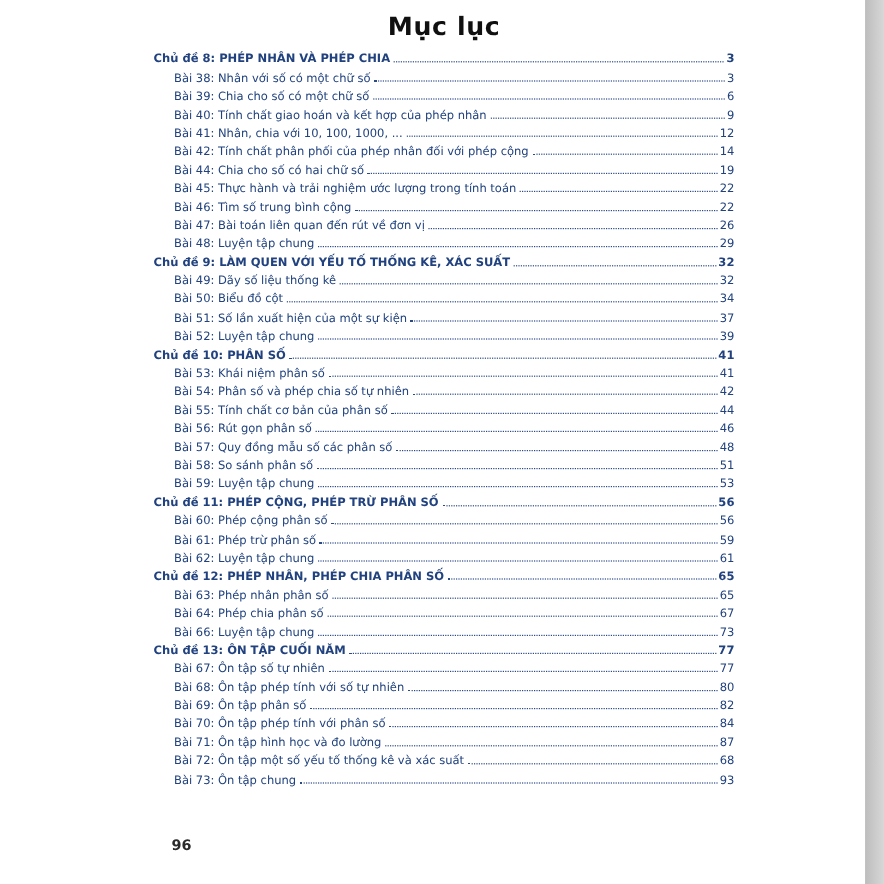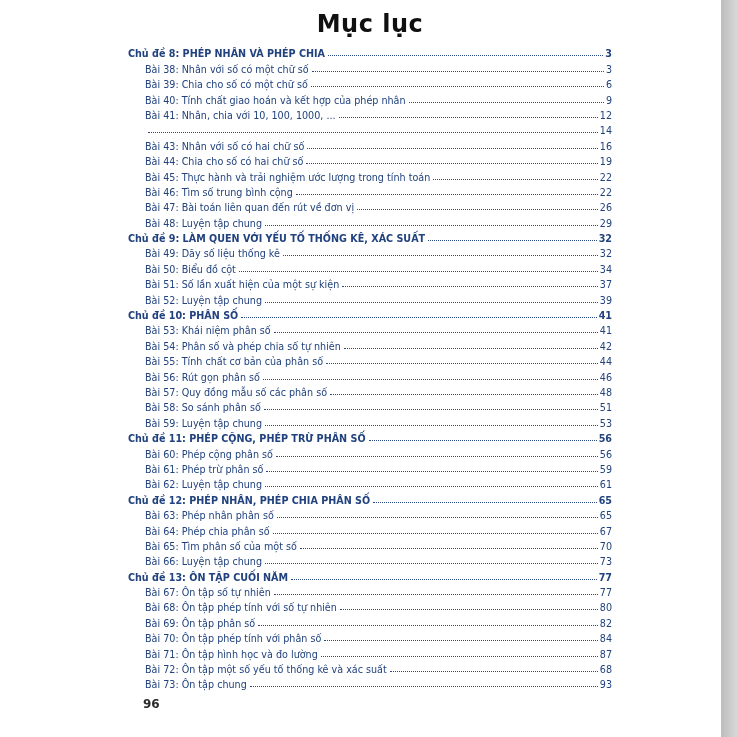--- a/index.html
+++ b/index.html
@@ -17,21 +17,21 @@
   }
   .edge-strip{
     position:absolute;right:0;top:0;
     width:16px;height:737px;
     background:linear-gradient(to right,#bdbdbd,#d8d8d8);
   }
   .title{
     margin:10px 0 6px 128px;
     width:484px;
     text-align:center;
-    font-size:24px;
+    font-size:21px;
     font-weight:bold;
     color:#101010;
     letter-spacing:0.5px;
   }
   .toc{
     margin-left:128px;
     width:484px;
     font-size:9.6px;
     color:#21427e;
   }
@@ -85,29 +85,25 @@
         <span class="label">Bài 40: Tính chất giao hoán và kết hợp của phép nhân</span>
         <span class="leader"></span>
         <span class="pg">9</span>
       </div>
       <div class="row item">
         <span class="label">Bài 41: Nhân, chia với 10, 100, 1000, ...</span>
         <span class="leader"></span>
         <span class="pg">12</span>
       </div>
       <div class="row item">
+        <span class="label">Bài 42: Tính chất phân phối của phép nhân đối với phép cộng</span>
         <span class="leader"></span>
         <span class="pg">14</span>
       </div>
       <div class="row item">
-        <span class="label">Bài 43: Nhân với số có hai chữ số</span>
-        <span class="leader"></span>
-        <span class="pg">16</span>
-      </div>
-      <div class="row item">
         <span class="label">Bài 44: Chia cho số có hai chữ số</span>
         <span class="leader"></span>
         <span class="pg">19</span>
       </div>
       <div class="row item">
         <span class="label">Bài 45: Thực hành và trải nghiệm ước lượng trong tính toán</span>
         <span class="leader"></span>
         <span class="pg">22</span>
       </div>
       <div class="row item">
@@ -217,25 +213,20 @@
       </div>
       <div class="row item">
         <span class="label">Bài 63: Phép nhân phân số</span>
         <span class="leader"></span>
         <span class="pg">65</span>
       </div>
       <div class="row item">
         <span class="label">Bài 64: Phép chia phân số</span>
         <span class="leader"></span>
         <span class="pg">67</span>
-      </div>
-      <div class="row item">
-        <span class="label">Bài 65: Tìm phân số của một số</span>
-        <span class="leader"></span>
-        <span class="pg">70</span>
       </div>
       <div class="row item">
         <span class="label">Bài 66: Luyện tập chung</span>
         <span class="leader"></span>
         <span class="pg">73</span>
       </div>
       <div class="row chapter">
         <span class="label">Chủ đề 13: ÔN TẬP CUỐI NĂM</span>
         <span class="leader"></span>
         <span class="pg">77</span>

